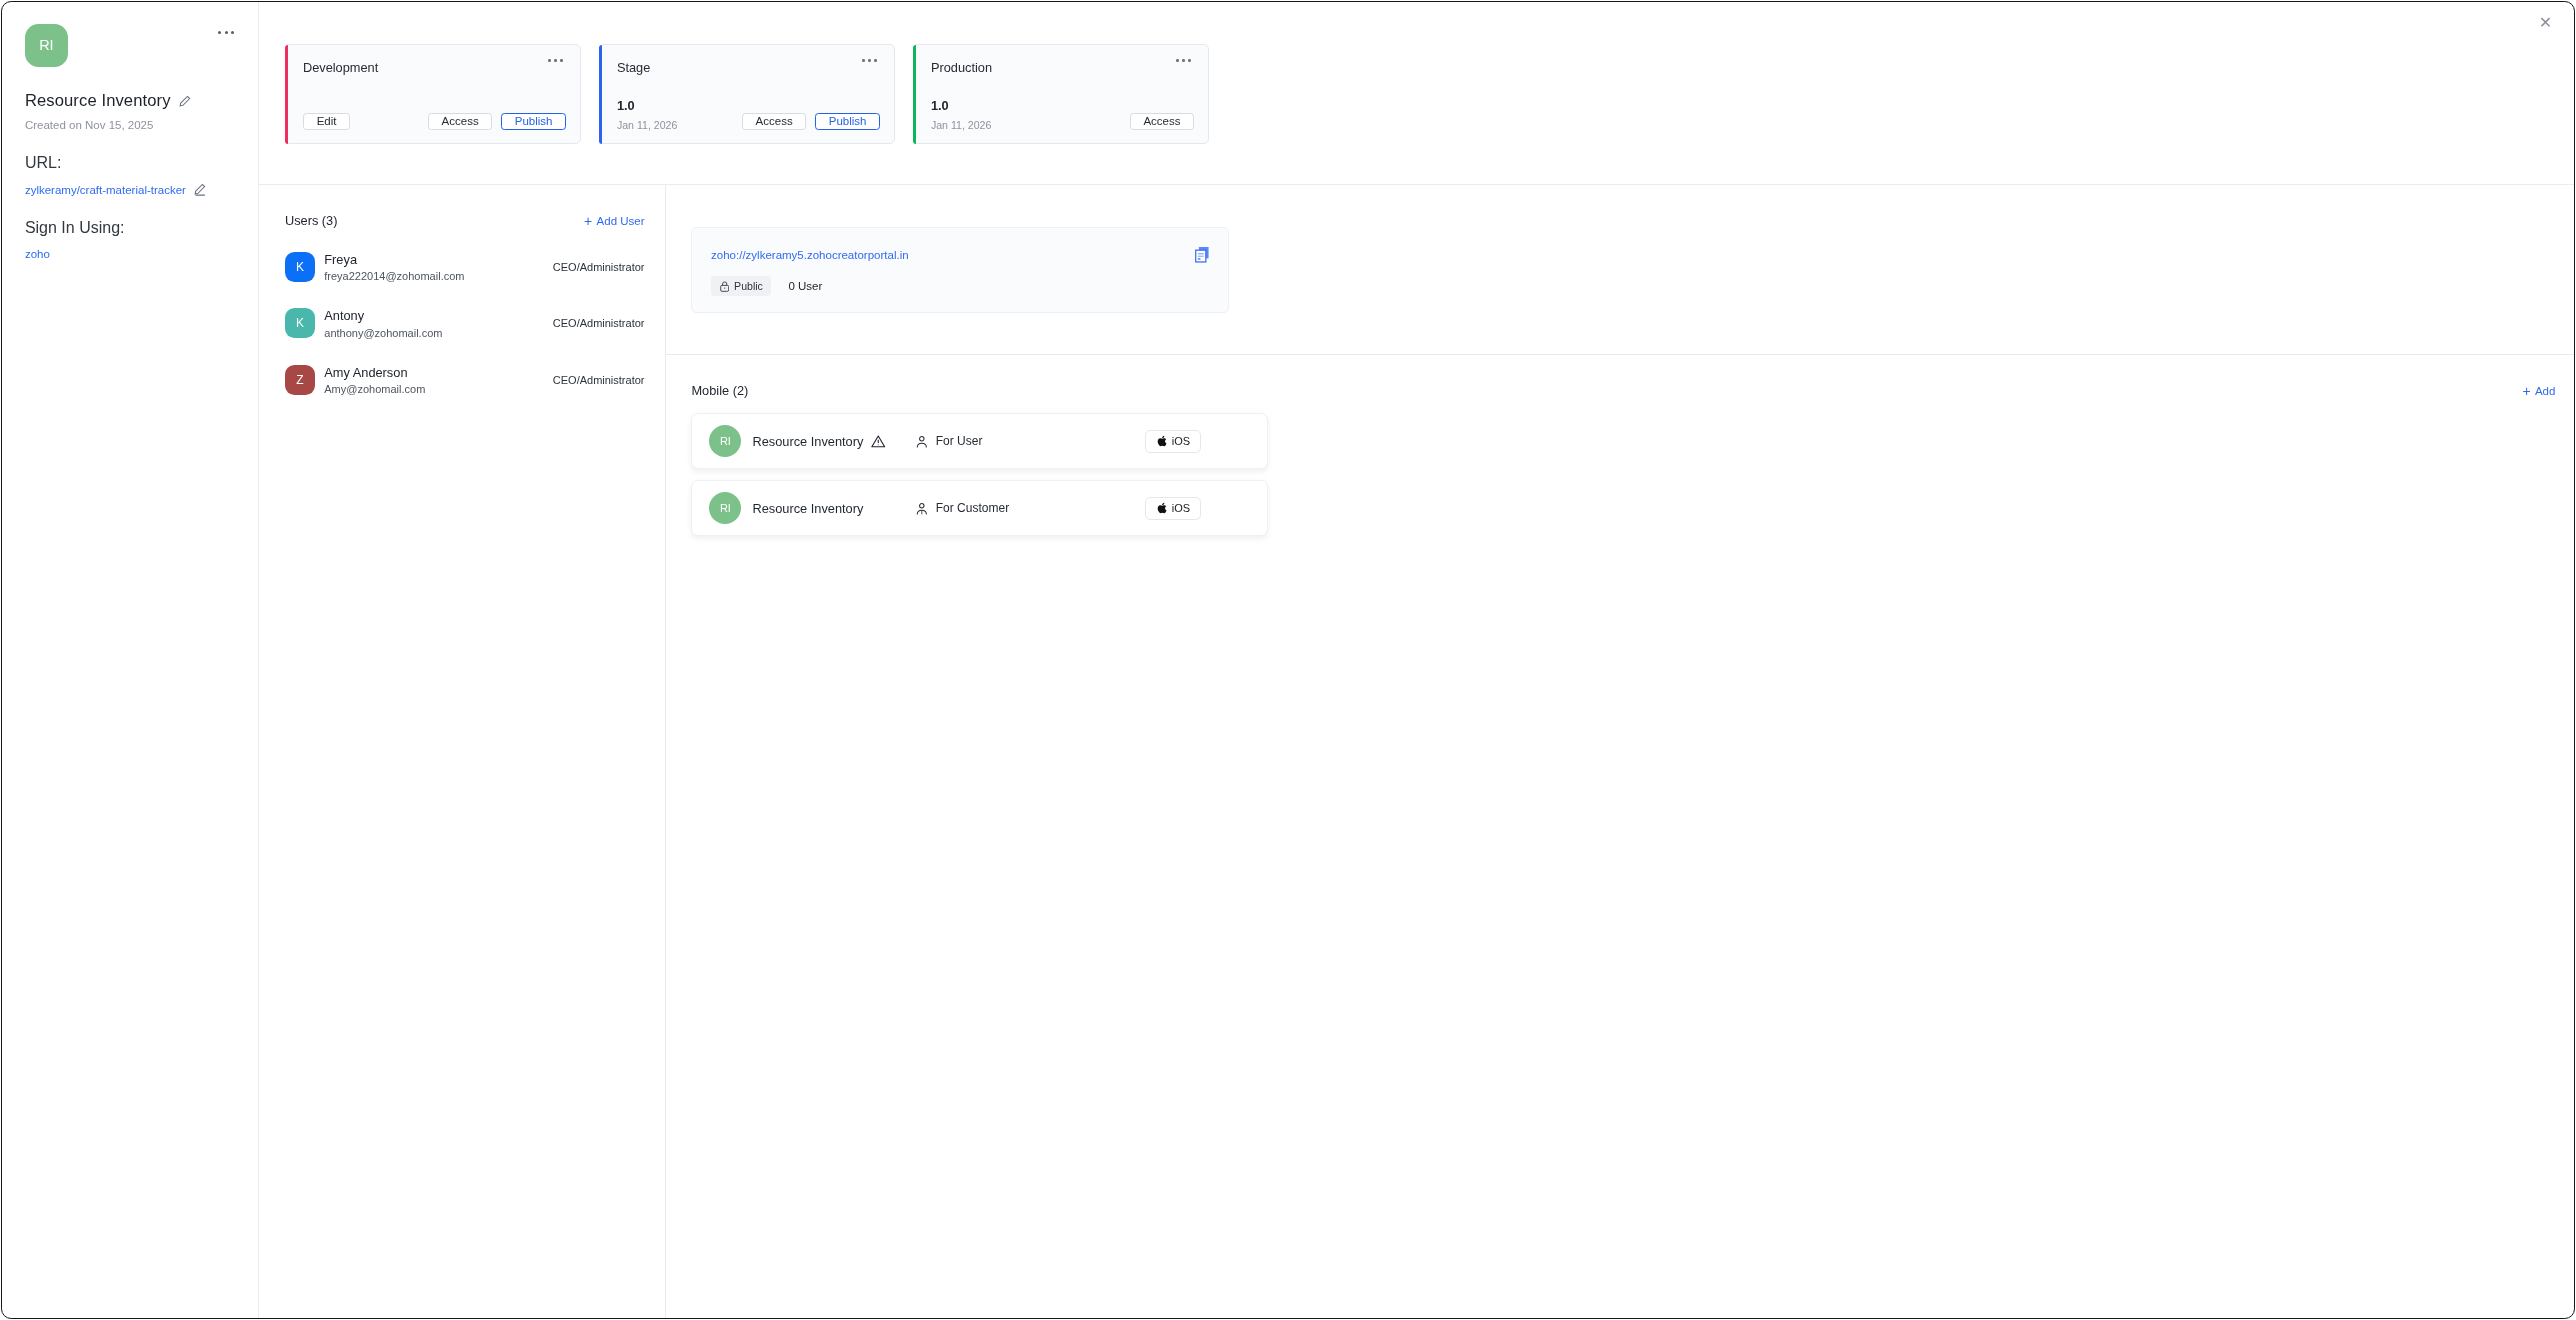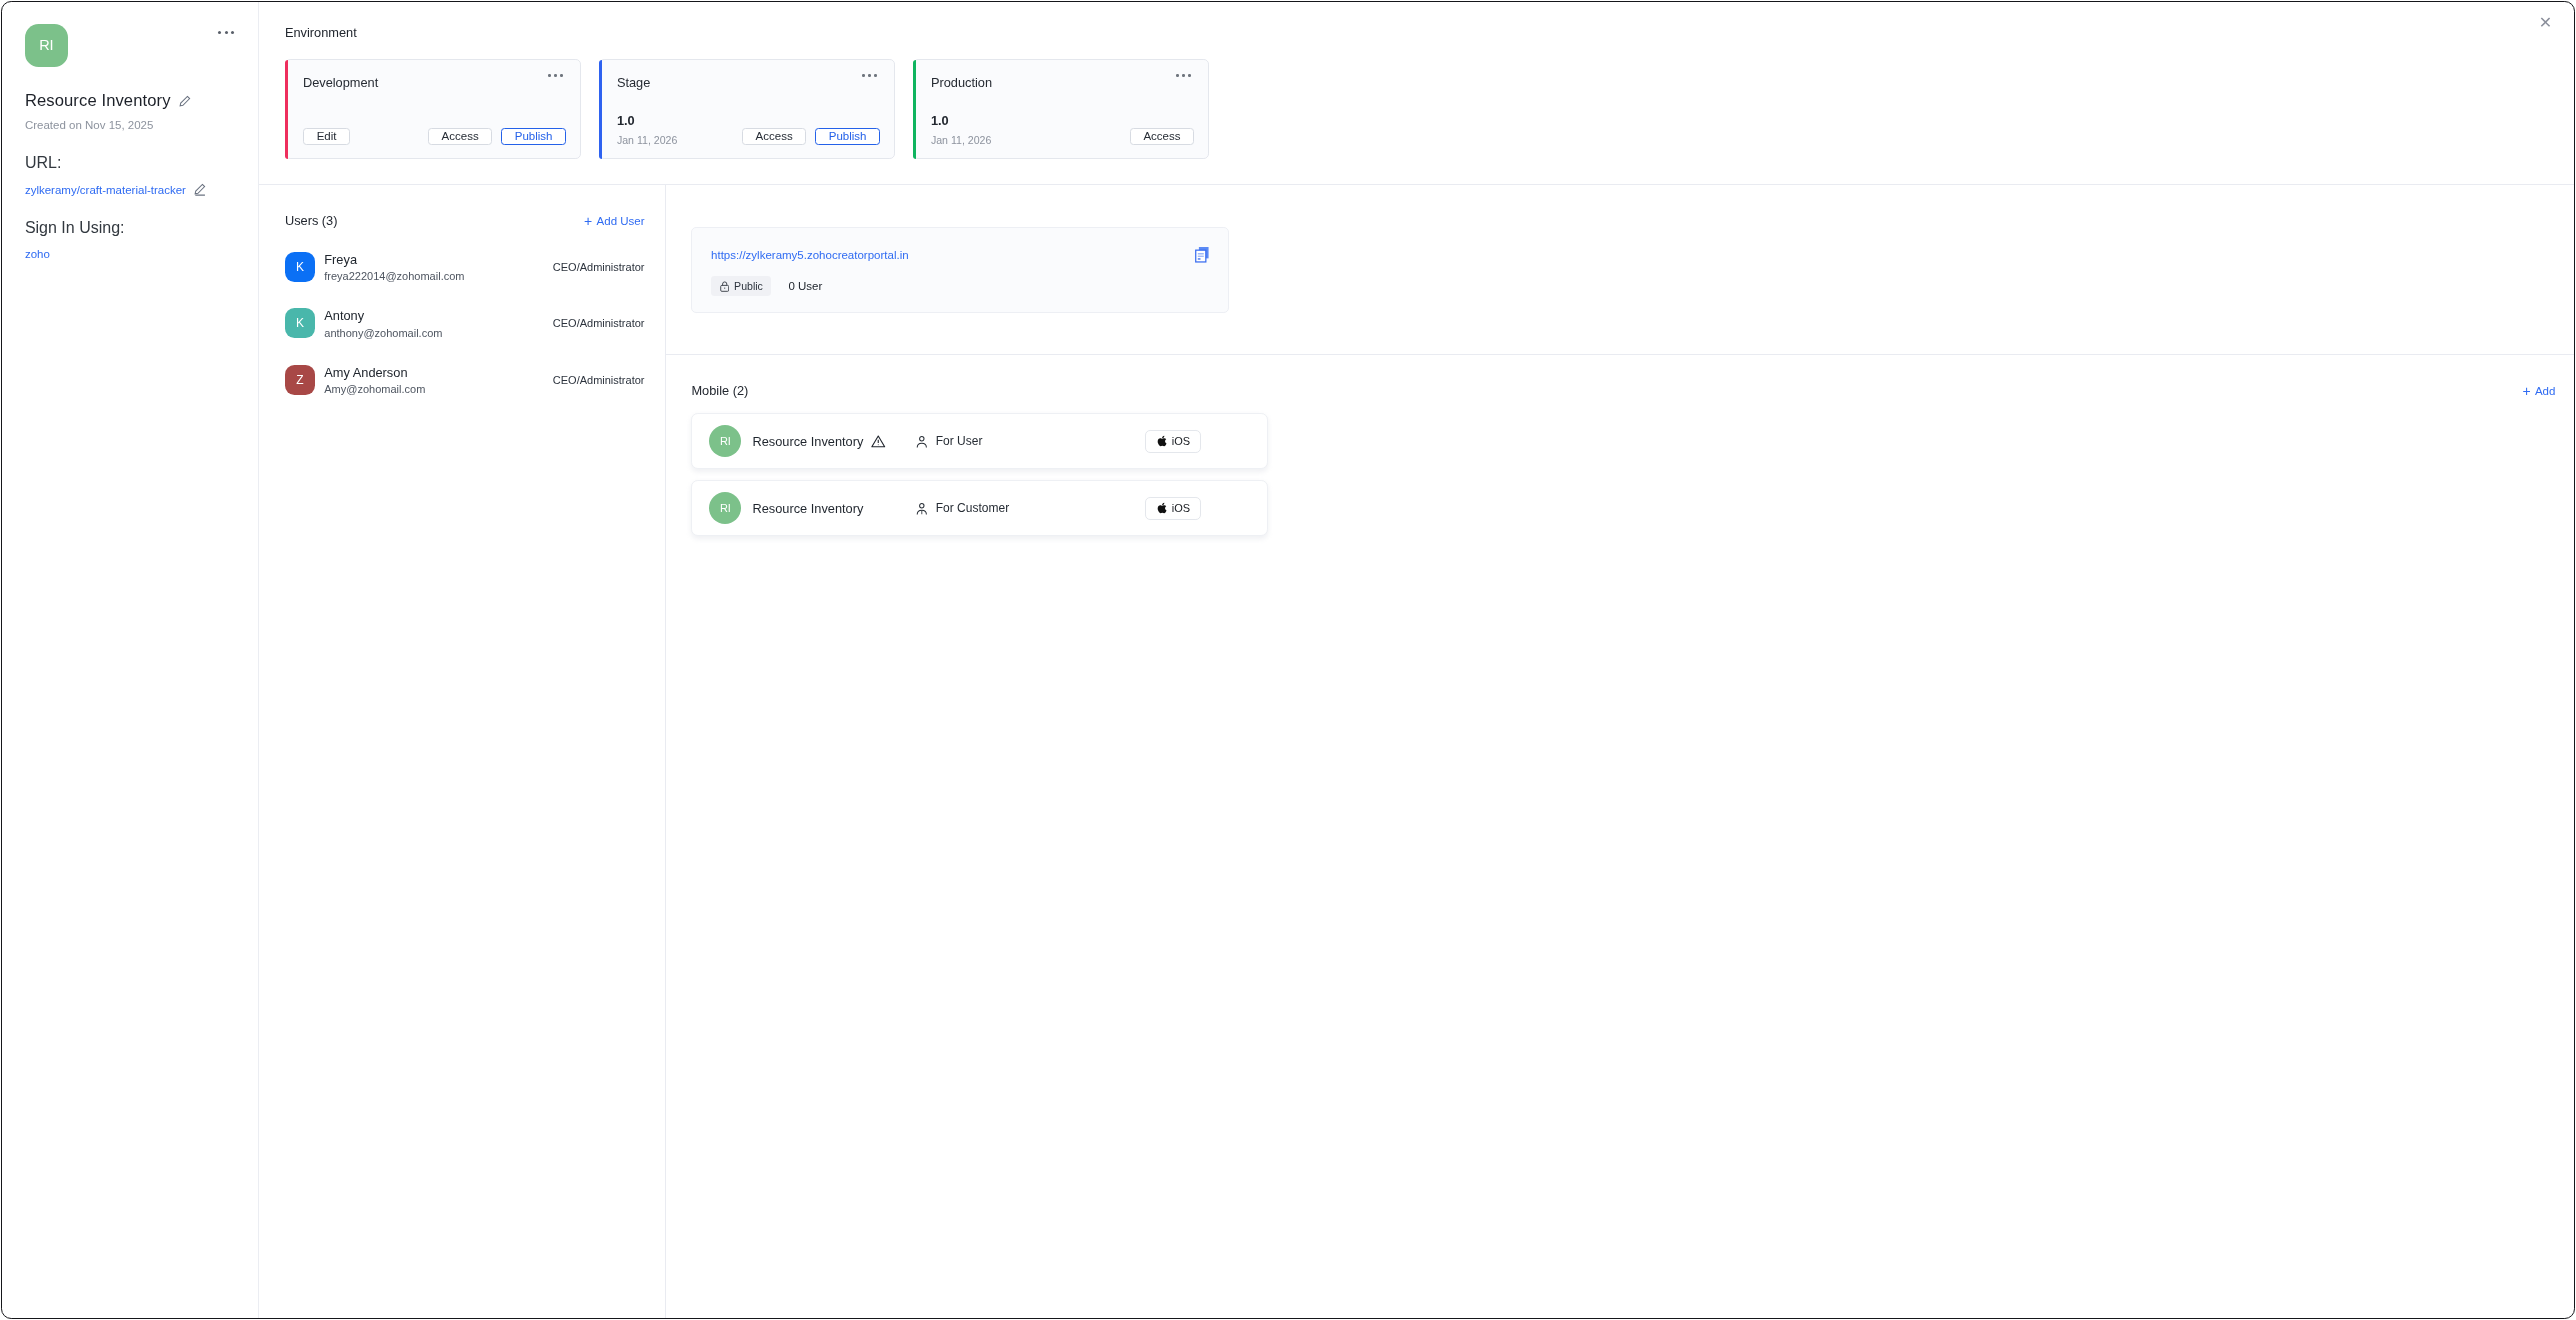--- a/index.html
+++ b/index.html
@@ -125,21 +125,20 @@
     <div class="side-label">Sign In Using:</div>
     <div class="side-link-row">
       <a class="link">zoho</a>
     </div>
   </div>
 
   <div class="main">
     <span class="close-x">✕</span>
 
     <div class="env-section">
-      <div class="section-h">Environment</div>
       <div class="env-row">
 
         <div class="env-card">
           <div class="env-accent" style="background: rgb(238, 46, 93);"></div>
           <span class="env-title">Development</span>
           <span class="dots sm">
               <i></i>
               <i></i>
               <i></i>
             </span>
@@ -227,21 +226,21 @@
             <div class="user-role">CEO/Administrator</div>
           </div>
 
         </div>
       </div>
 
       <div class="right-col">
         <div class="portal-sec">
           <div class="portal-card">
             <div class="portal-link-row">
-              <a class="link">https://zylkeramy5.zohocreatorportal.in</a>
+              <a class="link">zoho://zylkeramy5.zohocreatorportal.in</a>
               <span class="copy-ic">
                 <svg width="14.5" height="16" viewBox="0 0 17 19">
                   <rect x="4.5" y="0" width="11.5" height="13.5" fill="#5b8af5"></rect>
                   <rect x="0.75" y="3.75" width="12" height="14" fill="#ffffff" stroke="#3b6ef0" stroke-width="1.5"></rect>
                   <line x1="3.2" y1="8" x2="10.3" y2="8" stroke="#9db8f8" stroke-width="1.6"></line>
                   <line x1="3.2" y1="11" x2="10.3" y2="11" stroke="#9db8f8" stroke-width="1.6"></line>
                   <line x1="3.2" y1="14.2" x2="6.4" y2="14.2" stroke="#3b6ef0" stroke-width="1.6"></line>
                 </svg>
               </span>
             </div>

